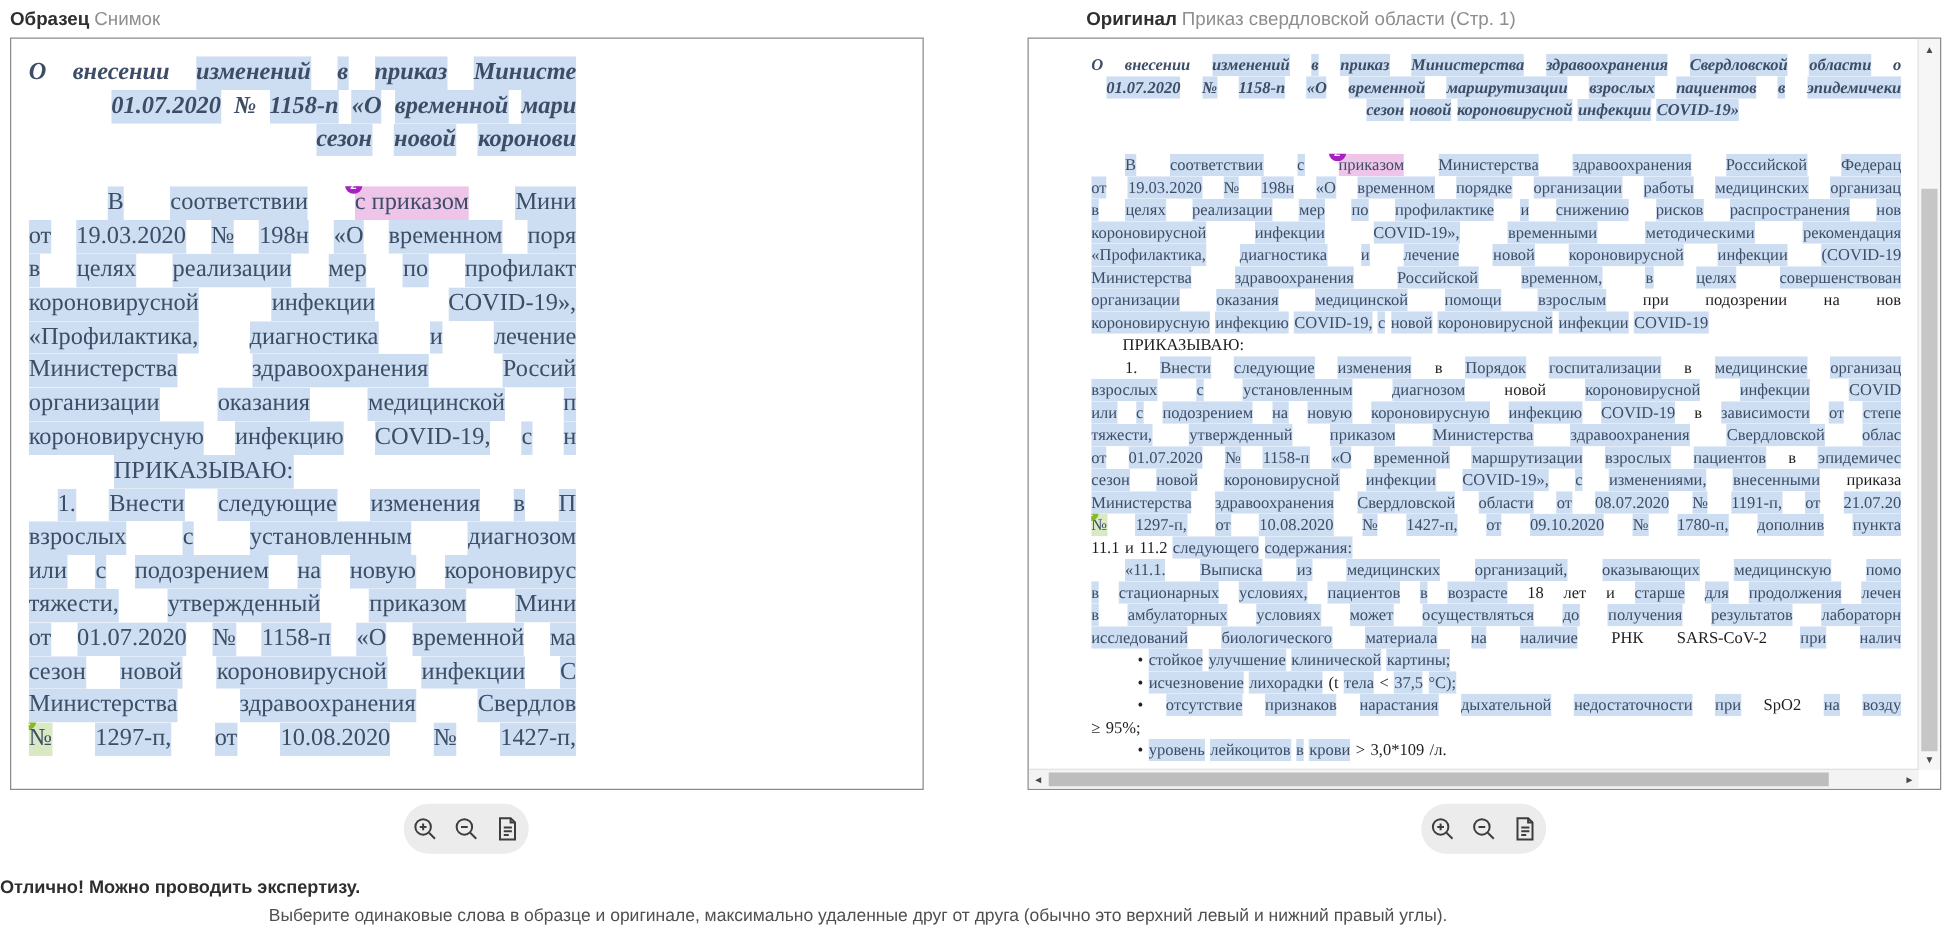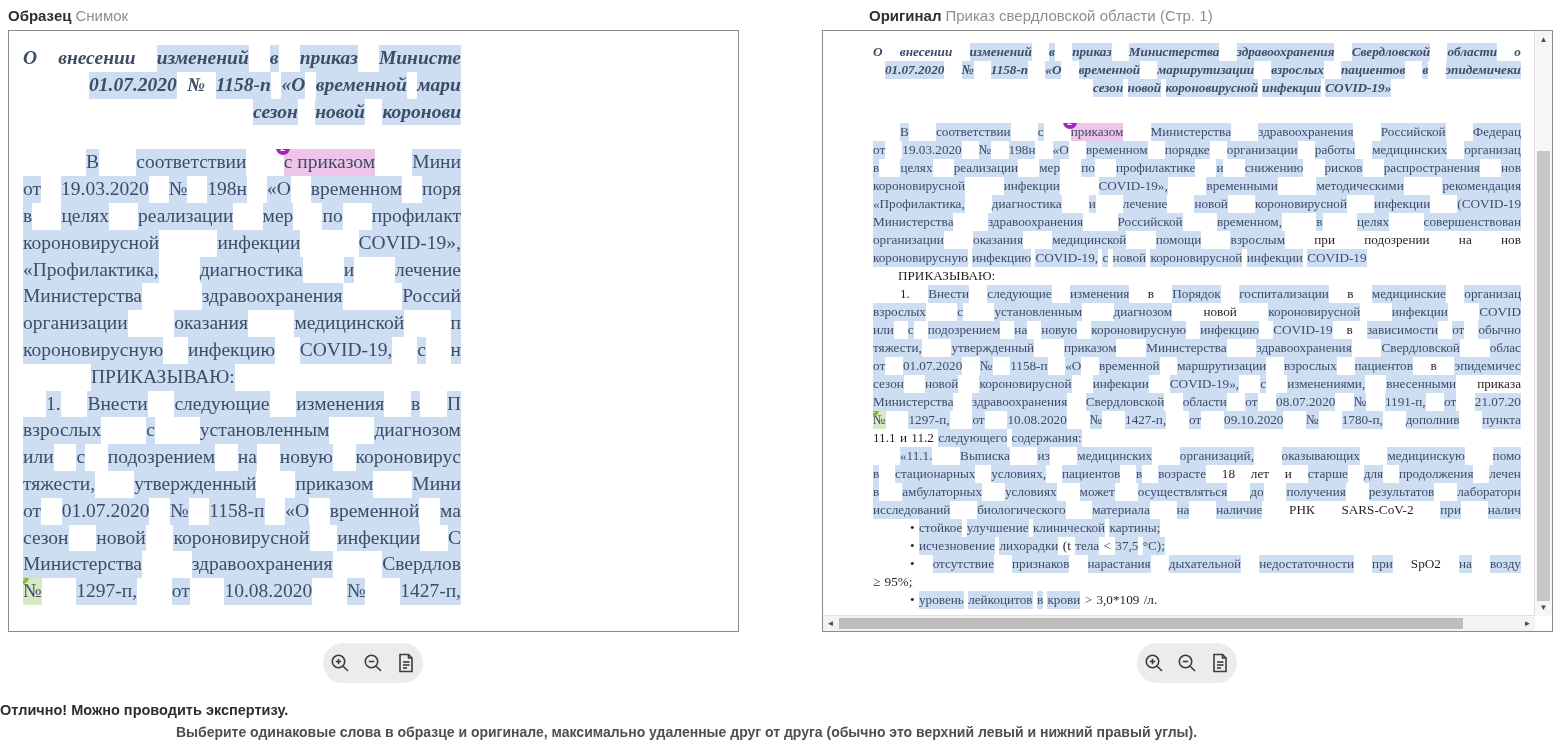--- a/index.html
+++ b/index.html
@@ -46,21 +46,21 @@
   .hscroll .right{right:0;top:0;width:15px;}
 
   .ctrlpill{position:absolute;top:643px;width:100px;height:40px;border-radius:20px;background:#ececec;
     display:flex;align-items:center;justify-content:center;gap:9px;}
   #left-pill{left:323px;}
   #right-pill{left:1137px;}
   .ctrlbtn{width:24px;height:24px;border:none;background:transparent;padding:0;display:flex;align-items:center;justify-content:center;cursor:pointer;}
   .ctrlbtn svg{display:block;}
 
   .footer-title{position:absolute;top:702px;left:0;width:1561px;font-size:14.5px;font-weight:bold;color:#2e2e2e;}
-  .footer-instruction{position:absolute;top:724px;left:0;width:1373px;text-align:center;font-size:14px;color:#4f4f4f;font-weight:bold;}
+  .footer-instruction{position:absolute;top:724px;left:0;width:1373px;text-align:center;font-size:14px;color:#4f4f4f;}
 </style>
 </head>
 <body>
 
 <div class="panel-label" style="left:8px;"><b>Образец</b><span>Снимок</span></div>
 <div class="panel-label" style="left:845px;margin-left:24px;"><b>Оригинал</b><span>Приказ свердловской области (Стр. 1)</span></div>
 
 <div class="panel" id="left-panel">
   <div class="doc" id="left-doc">
       <div class="dline dhead just">
@@ -348,21 +348,21 @@
         <span class="tok t-blue">с</span>
         <span class="tok t-blue">подозрением</span>
         <span class="tok t-blue">на</span>
         <span class="tok t-blue">новую</span>
         <span class="tok t-blue">короновирусную</span>
         <span class="tok t-blue">инфекцию</span>
         <span class="tok t-blue">COVID-19</span>
         <span class="tok t-black">в</span>
         <span class="tok t-blue">зависимости</span>
         <span class="tok t-blue">от</span>
-        <span class="tok t-blue">обычно</span>
+        <span class="tok t-blue">степе</span>
       </div>
       <div class="dline just">
         <span class="tok t-blue">тяжести,</span>
         <span class="tok t-blue">утвержденный</span>
         <span class="tok t-blue">приказом</span>
         <span class="tok t-blue">Министерства</span>
         <span class="tok t-blue">здравоохранения</span>
         <span class="tok t-blue">Свердловской</span>
         <span class="tok t-blue">облас</span>
       </div>

